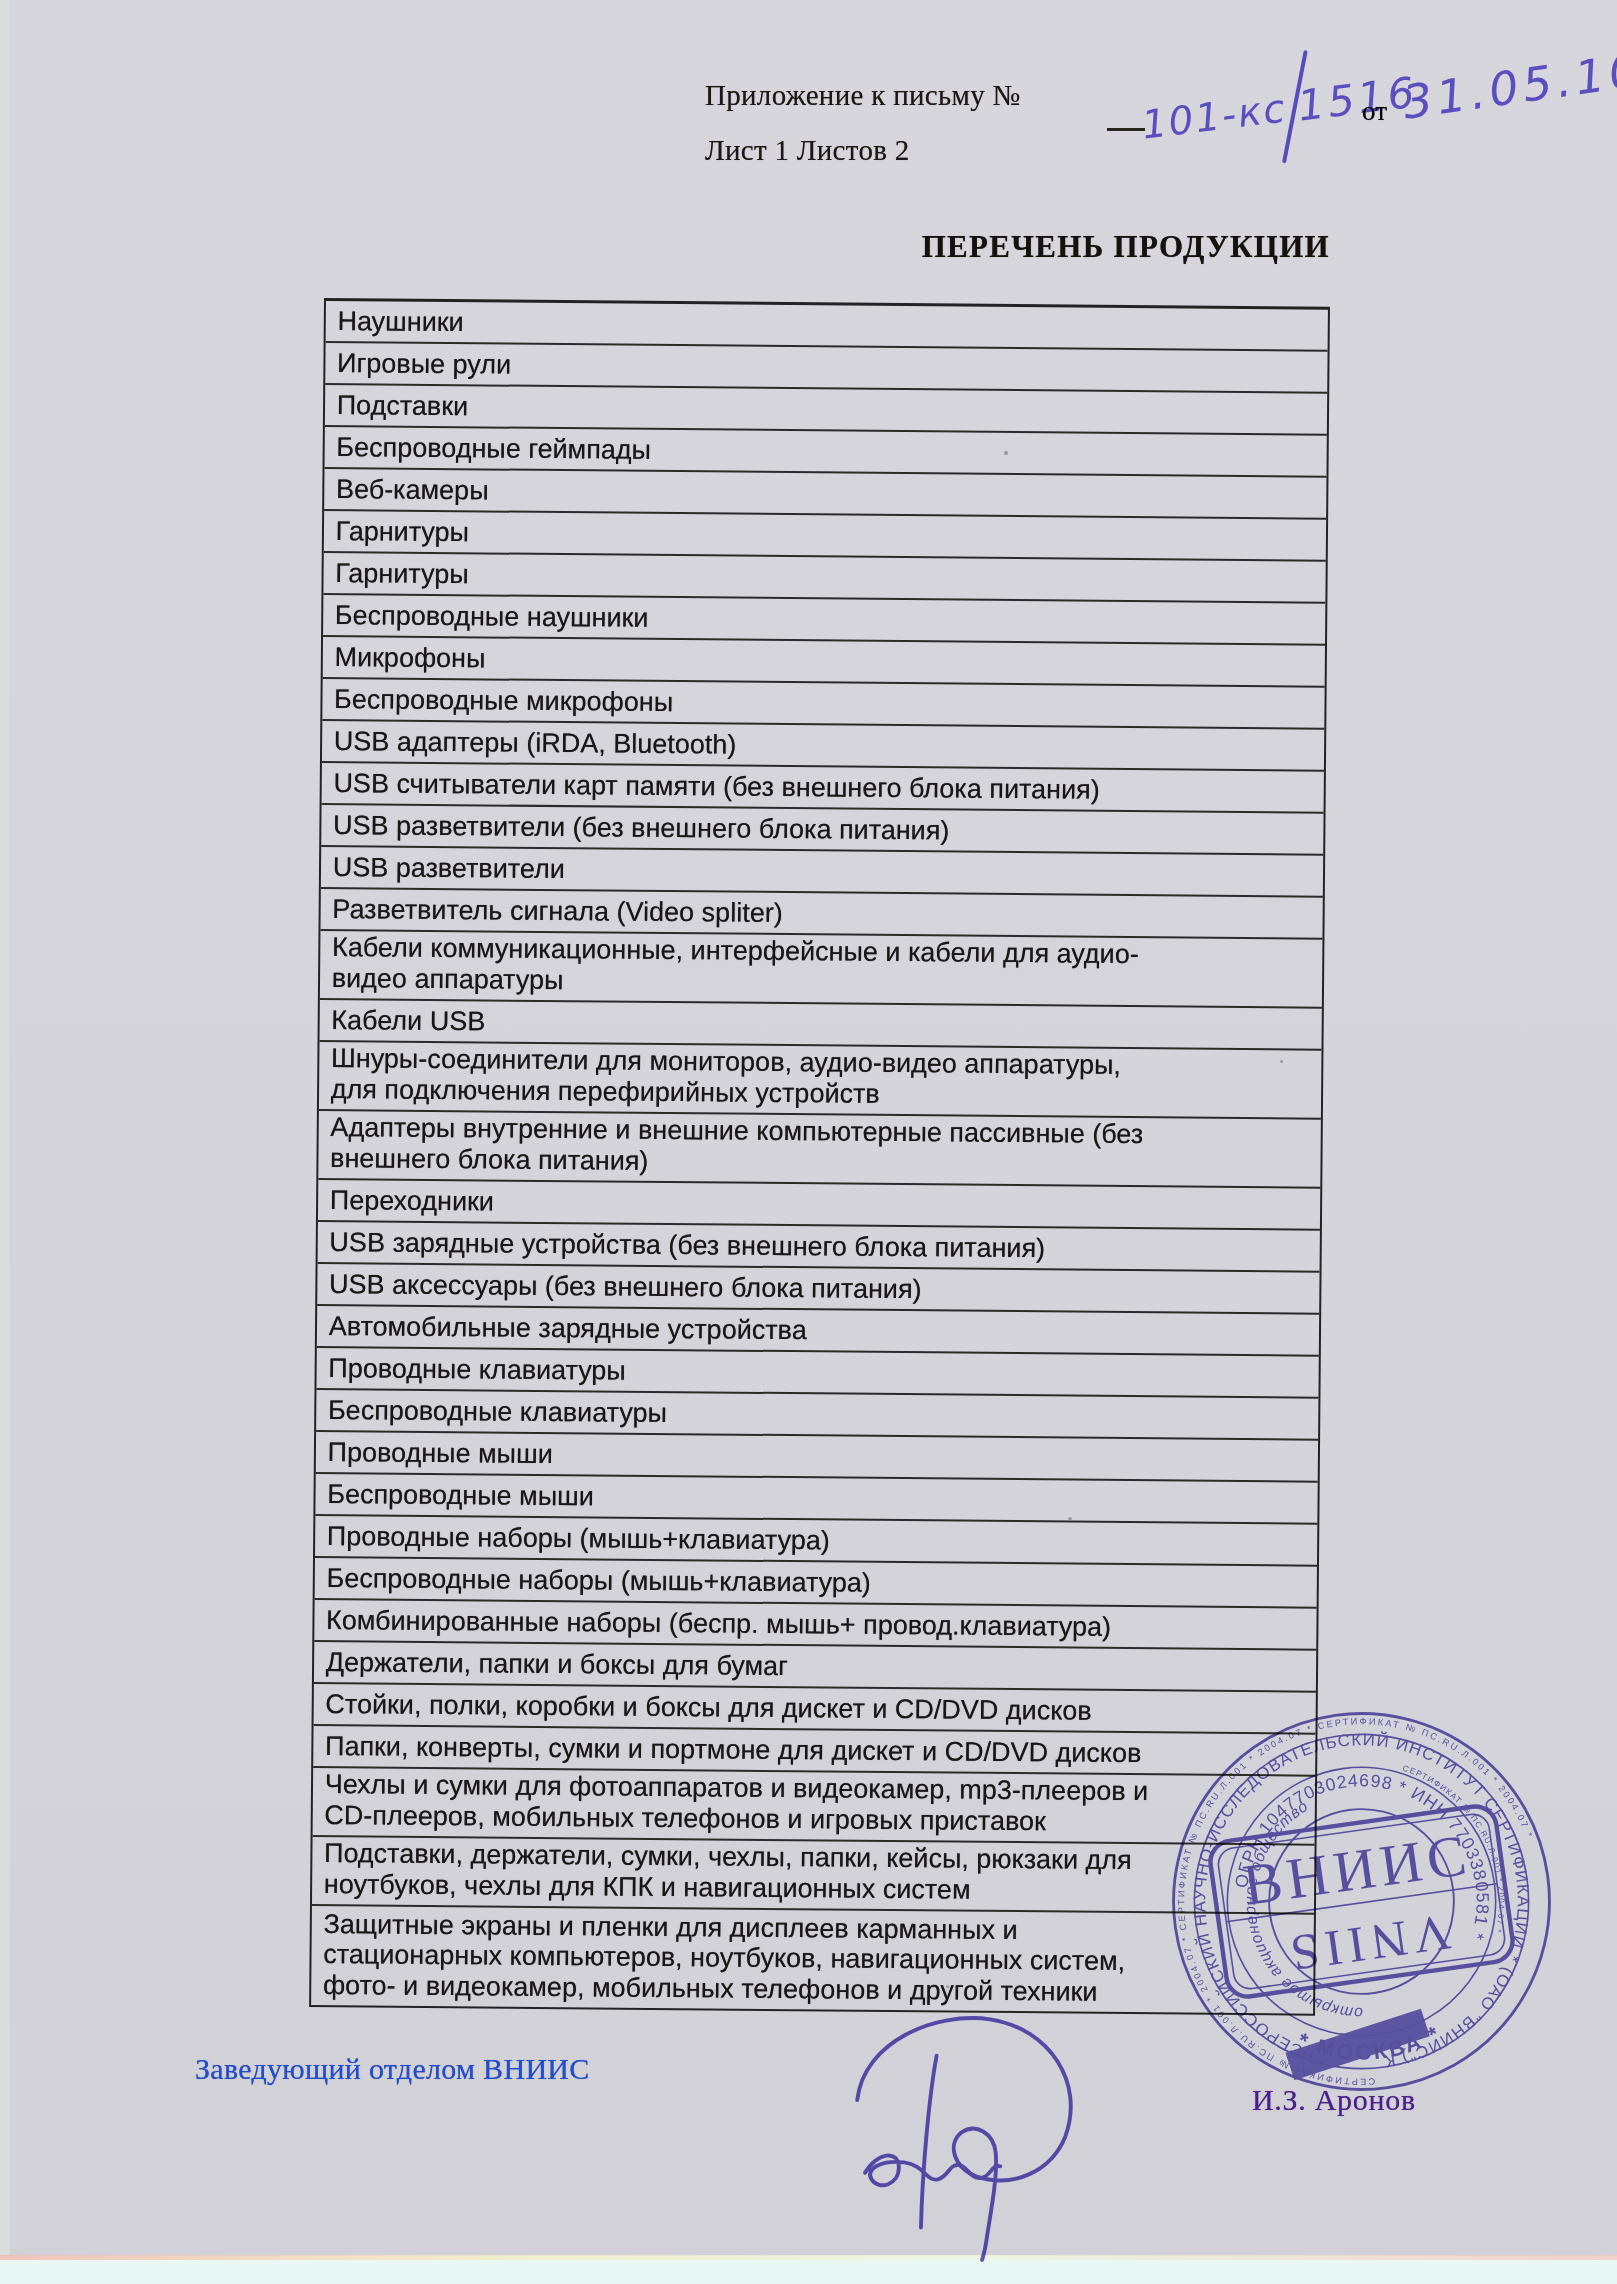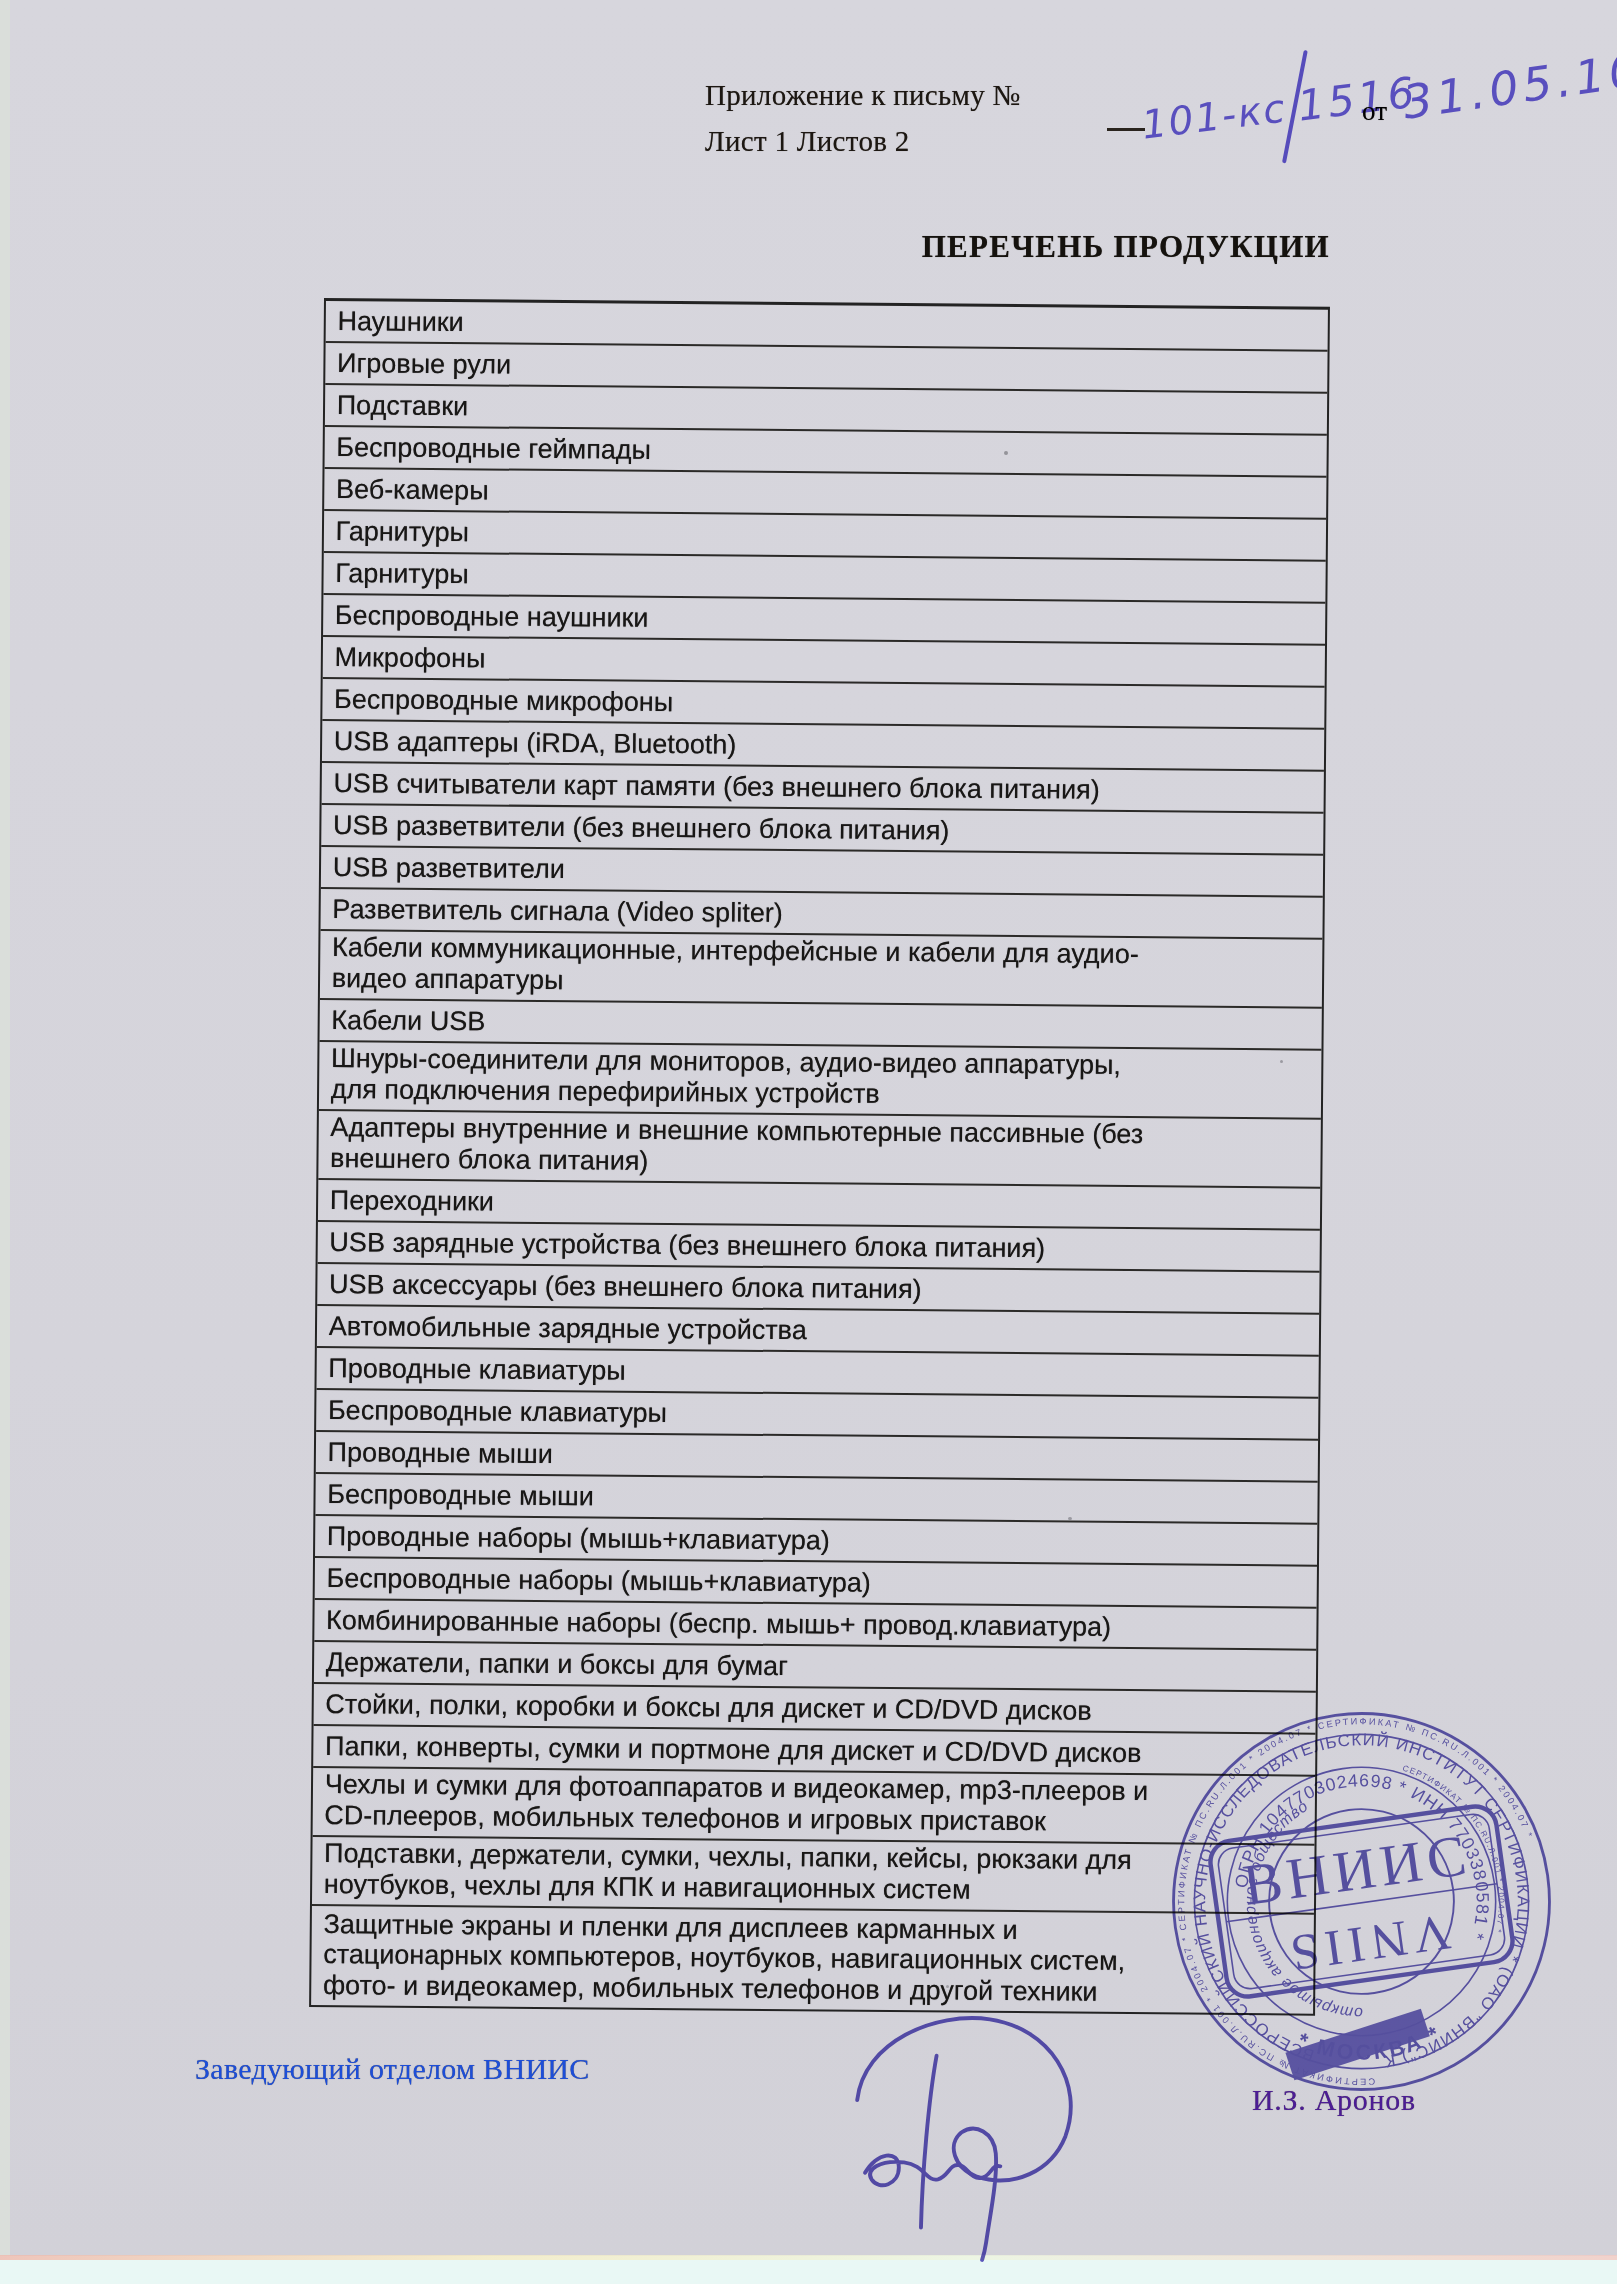--- a/index.html
+++ b/index.html
@@ -30,21 +30,21 @@
   
   .hdr-prefix{
     position:absolute;left:705px;top:79px;
     font-size:29px;color:#1c1712;letter-spacing:0.3px;white-space:nowrap;
     text-shadow:0 0 0.7px rgba(30,20,10,.6);
   }
   .hdr-num-underline{
     position:absolute;left:1107px;top:128px;width:38px;height:3.3px;background:#2a241e;
   }
   .hdr-sheet{
-    position:absolute;left:705px;top:125px;
+    position:absolute;left:705px;top:134px;
     font-size:29px;color:#1c1712;letter-spacing:0.3px;white-space:nowrap;
     text-shadow:0 0 0.7px rgba(30,20,10,.6);
   }
   .hdr-ot{
     position:absolute;left:1362px;top:96px;
     font-size:27px;color:#000000;
     text-shadow:0 0 0.7px rgba(30,20,10,.6);
   }
   .hand{
     position:absolute;color:#594fbe;font-family:"DejaVu Sans",sans-serif;

